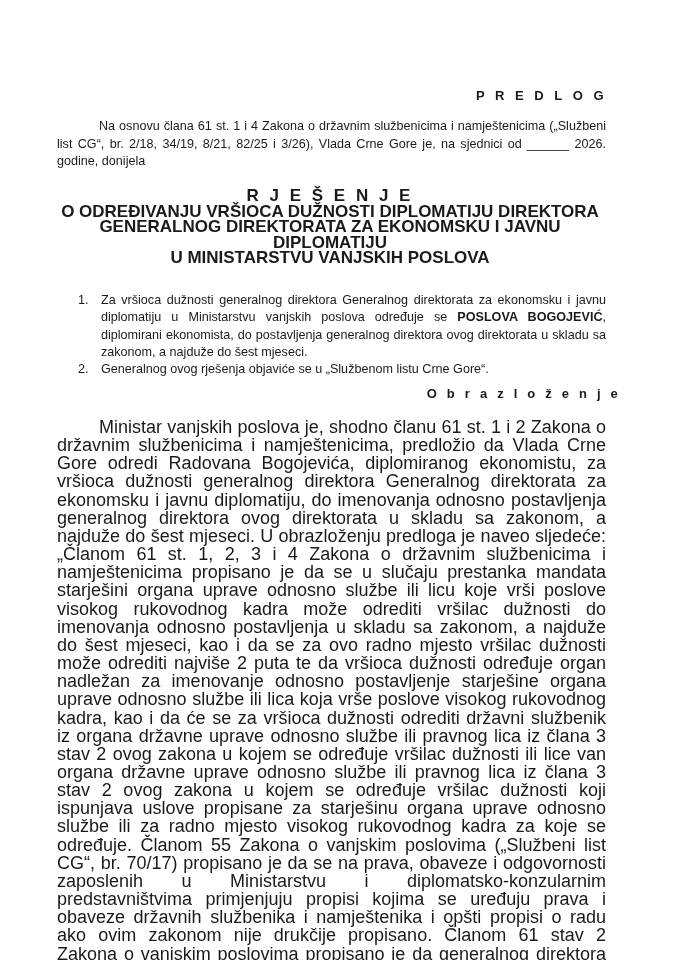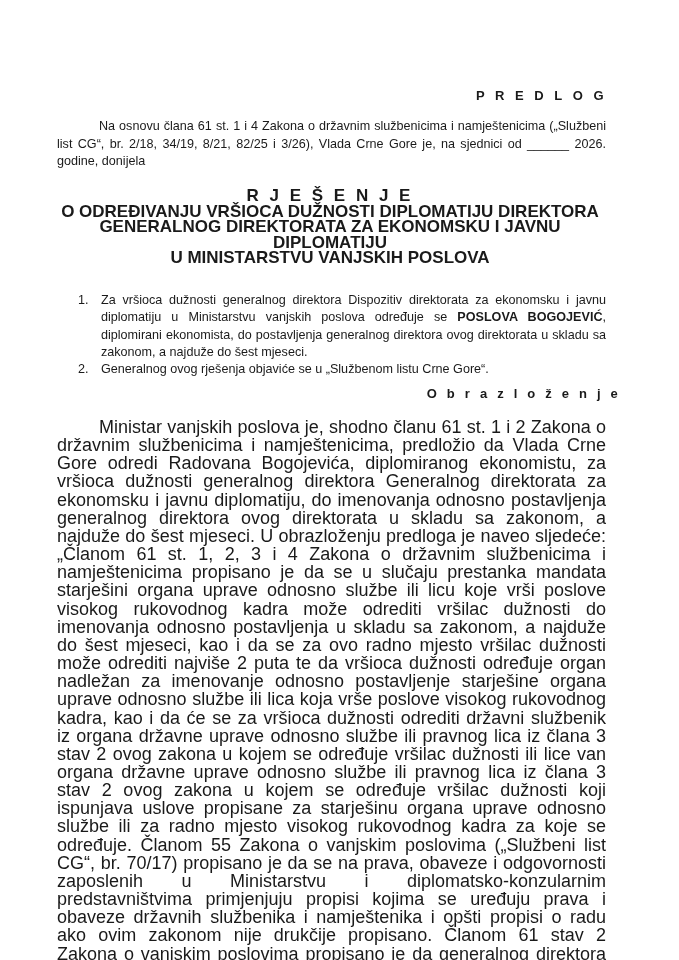--- a/index.html
+++ b/index.html
@@ -39,21 +39,21 @@
   <div class="title-block">
     <div class="spaced">R J E Š E N J E</div>
     <div>O ODREĐIVANJU VRŠIOCA DUŽNOSTI DIPLOMATIJU DIREKTORA</div>
     <div>GENERALNOG DIREKTORATA ZA EKONOMSKU I JAVNU DIPLOMATIJU</div>
     <div>U MINISTARSTVU VANJSKIH POSLOVA</div>
   </div>
 
   <ol class="disposition">
     <li>
       <span class="num">1.</span>
-      <span>Za vršioca dužnosti generalnog direktora Dispozitiv direktorata za ekonomsku i javnu diplomatiju u Ministarstvu vanjskih poslova određuje se </span><b>POSLOVA BOGOJEVIĆ</b><span>, diplomirani ekonomista, do postavljenja generalnog direktora ovog direktorata u skladu sa zakonom, a najduže do šest mjeseci.</span>
+      <span>Za vršioca dužnosti generalnog direktora Generalnog direktorata za ekonomsku i javnu diplomatiju u Ministarstvu vanjskih poslova određuje se </span><b>POSLOVA BOGOJEVIĆ</b><span>, diplomirani ekonomista, do postavljenja generalnog direktora ovog direktorata u skladu sa zakonom, a najduže do šest mjeseci.</span>
     </li>
     <li>
       <span class="num">2.</span>
       <span>Generalnog ovog rješenja objaviće se u „Službenom listu Crne Gore“.</span>
     </li>
   </ol>
 
   <div class="obraz">O b r a z l o ž e n j e</div>
 
   <p class="body-text"><span class="indent"></span><span>Ministar vanjskih poslova je, shodno članu 61 st. 1 i 2 Zakona o državnim službenicima i namještenicima, predložio da Vlada Crne Gore odredi Radovana Bogojevića, diplomiranog ekonomistu, za vršioca dužnosti generalnog direktora Generalnog direktorata za ekonomsku i javnu diplomatiju, do imenovanja odnosno postavljenja generalnog direktora ovog direktorata u skladu sa zakonom, a najduže do šest mjeseci. U obrazloženju predloga je naveo sljedeće: „Članom 61 st. 1, 2, 3 i 4 Zakona o državnim službenicima i namještenicima propisano je da se u slučaju prestanka mandata starješini organa uprave odnosno službe ili licu koje vrši poslove visokog rukovodnog kadra može odrediti vršilac dužnosti do imenovanja odnosno postavljenja u skladu sa zakonom, a najduže do šest mjeseci, kao i da se za ovo radno mjesto vršilac dužnosti može odrediti najviše 2 puta te da vršioca dužnosti određuje organ nadležan za imenovanje odnosno postavljenje starješine organa uprave odnosno službe ili lica koja vrše poslove visokog rukovodnog kadra, kao i da će se za vršioca dužnosti odrediti državni službenik iz organa državne uprave odnosno službe ili pravnog lica iz člana 3 stav 2 ovog zakona u kojem se određuje vršilac dužnosti ili lice van organa državne uprave odnosno službe ili pravnog lica iz člana 3 stav 2 ovog zakona u kojem se određuje vršilac dužnosti koji ispunjava uslove propisane za starješinu organa uprave odnosno službe ili za radno mjesto visokog rukovodnog kadra za koje se određuje. Članom 55 Zakona o vanjskim poslovima („Službeni list CG“, br. 70/17) propisano je da se na prava, obaveze i odgovornosti zaposlenih u Ministarstvu i diplomatsko-konzularnim predstavništvima primjenjuju propisi kojima se uređuju prava i obaveze državnih službenika i namještenika i opšti propisi o radu ako ovim zakonom nije drukčije propisano. Članom 61 stav 2 Zakona o vanjskim poslovima propisano je da generalnog direktora postavlja i razrješava Vlada, na predlog ministra vanjskih poslova, na osnovu sprovedenog javnog konkursa, na period od pet godina. U skladu sa članom 61 stav 1, 2, 3 i 4 Zakona o državnim službenicima i namještenicima, a u vezi sa članom 61 stav 1 Zakona o vanjskim poslovima, predlažem da Vlada Crne Gore odredi Radovana Bogojevića za vršioca dužnosti generalnog direktora Generalnog direktorata za ekonomsku i javnu diplomatiju u Ministarstvu vanjskih poslova, do postavljenja generalnog direktora ovog direktorata u skladu sa zakonom, a najduže do šest mjeseci.“</span></p>

